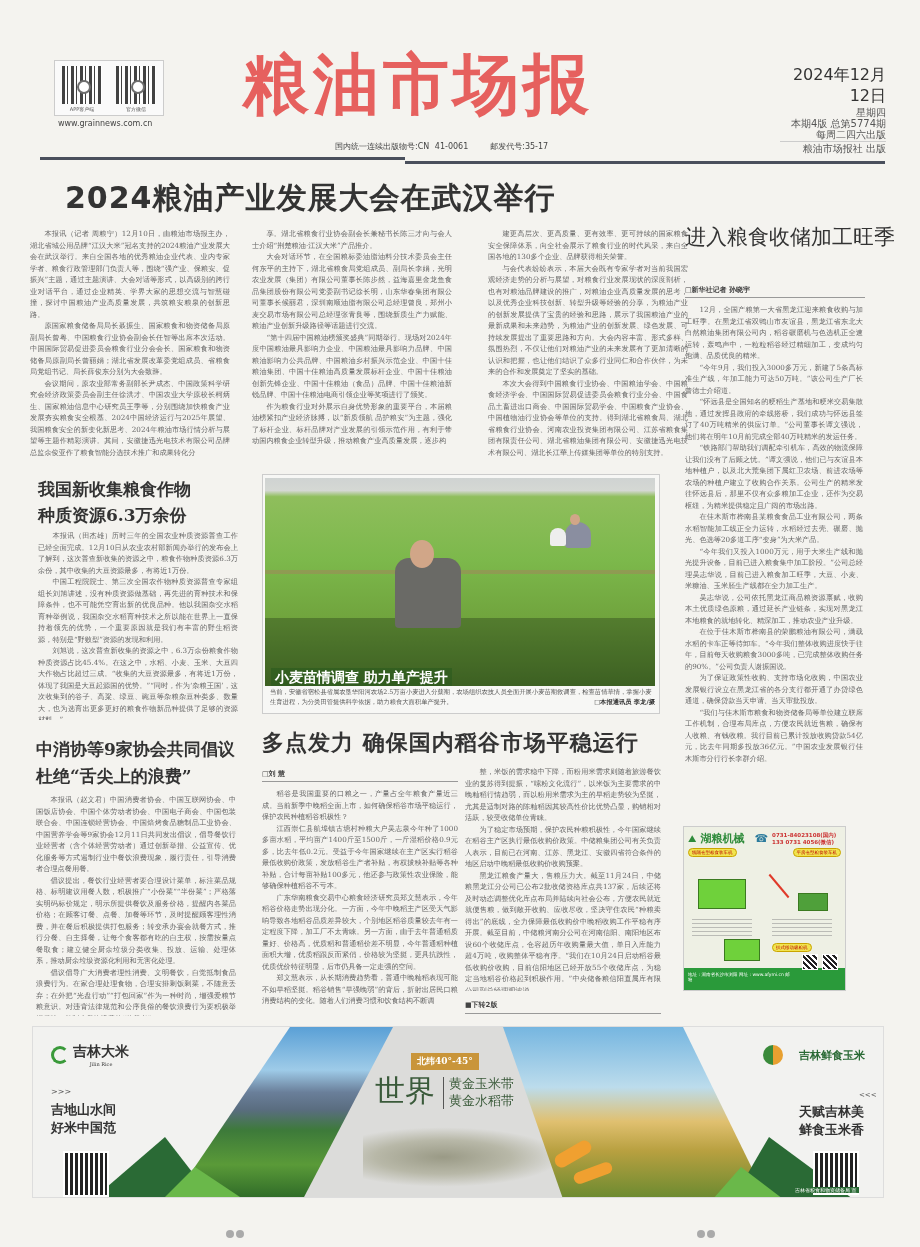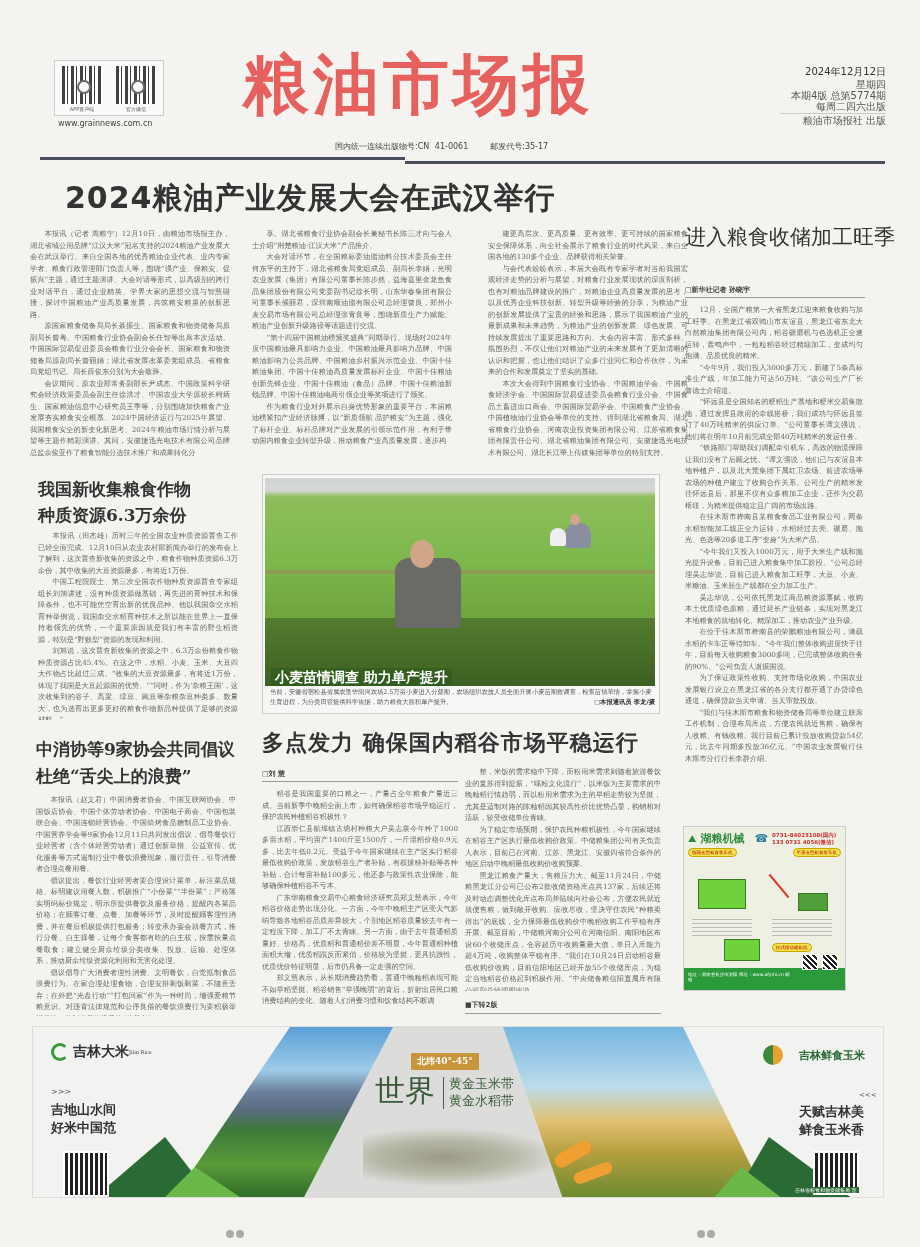--- a/index.html
+++ b/index.html
@@ -12,21 +12,21 @@
 .qr{width:40px;height:38px;background:
  repeating-linear-gradient(90deg,#222 0 3px,#fff 3px 5px,#222 5px 6px,#fff 6px 9px),#fff;position:relative;opacity:.85}
 .qr::after{content:"";position:absolute;left:15px;top:14px;width:10px;height:10px;background:#fff;border-radius:50%;border:2px solid #555}
 .qr-wrap{display:flex;flex-direction:column;align-items:center}
 .qr-cap{font-family:"DejaVu Sans",sans-serif;font-size:5px;color:#555;margin-top:2px}
 .url{left:58px;top:119px;font-family:"DejaVu Sans",sans-serif;font-size:8px;color:#444}
 .mast-title{left:243px;top:40px;font-size:66px;font-weight:bold;color:#e6605e;letter-spacing:4px;font-family:"DejaVu Serif",serif}
 .cn-line{left:335px;top:141px;font-family:"DejaVu Sans",sans-serif;font-size:8px;color:#444;word-spacing:3px}
 .cn-line span{margin-right:22px}
 .dateblk{left:780px;top:65px;width:106px;font-family:"DejaVu Sans",sans-serif;text-align:right;color:#555}
-.dateblk .d{font-size:10px;color:#333}
+.dateblk .d{font-size:16px;color:#333}
 .dateblk .s{font-size:10px;line-height:11px}
 .dateblk .sep{border-top:1px solid #ccc;margin:1px 0}
 .rule{left:40px;top:157px;width:365px;height:3px;background:#4a4f5c}
 .rule2{left:405px;top:161px;width:480px;height:3px;background:#4a4f5c}
 
 .h-main{left:65px;top:178px;font-family:"DejaVu Sans",sans-serif;font-weight:bold;font-size:30px;color:#333;letter-spacing:1px}
 .h-sub{font-family:"DejaVu Serif",serif;font-weight:bold;color:#333}
 .body-text{font-size:7.2px;line-height:11.5px;color:#666;font-family:"DejaVu Serif",serif;text-align:justify;overflow:hidden}
 .body-text p{text-indent:2em}
 .byline{font-family:"DejaVu Sans",sans-serif;font-size:7px;color:#444;font-weight:bold}
@@ -214,21 +214,21 @@
     <div class="abs" style="left:330px;top:100px;width:200px;height:60px;background:radial-gradient(ellipse at 40% 50%,#9a9a86 0,#b8b8a8 40%,transparent 70%)"></div>
 
     <div class="abs" style="left:470px;top:0;width:300px;height:172px;clip-path:polygon(0 0,60% 0,88% 100%,20% 100%);background:linear-gradient(180deg,#76b6e0 0,#bcdcec 35%,#e0c070 55%,#b8a040 72%,#6a8a30 100%)"></div>
     <div class="abs" style="left:520px;top:120px;width:40px;height:14px;background:#f0a030;border-radius:7px;transform:rotate(-30deg)"></div>
     <div class="abs" style="left:540px;top:140px;width:40px;height:12px;background:#f0a030;border-radius:6px;transform:rotate(-20deg)"></div>
     <div class="abs" style="left:700px;top:110px;width:120px;height:62px;background:#2a6a35;clip-path:polygon(30% 0,100% 100%,0 100%)"></div>
     <div class="abs" style="left:680px;top:140px;width:70px;height:32px;background:#6ab84a;clip-path:polygon(40% 0,100% 100%,0 100%)"></div>
 
     <div class="abs" style="left:18px;top:16px;display:flex;align-items:center;gap:4px">
       <span style="display:inline-block;width:18px;height:18px;border-radius:50%;border:3px solid #3a9a3a;border-right-color:transparent"></span>
-      <span style="display:flex;flex-direction:row;align-items:center">
+      <span style="display:flex;flex-direction:column;align-items:center">
         <span style="font-family:'DejaVu Serif',serif;font-weight:bold;font-size:14px;color:#333">吉林大米</span>
         <span style="font-size:5px;color:#333">Jilin Rice</span>
       </span>
     </div>
     <div class="abs" style="left:18px;top:60px;font-size:8px;color:#555">&gt;&gt;&gt;</div>
     <div class="abs" style="left:18px;top:74px;font-family:'DejaVu Serif',serif;font-weight:bold;font-size:13px;line-height:18px;color:#333">
       <div>吉地山水间</div>
       <div>好米中国范</div>
     </div>
     <div class="abs" style="left:30px;top:124px;width:46px;height:46px;background:repeating-linear-gradient(90deg,#222 0 3px,#fff 3px 5px),#fff;border:2px solid #fff"></div>

